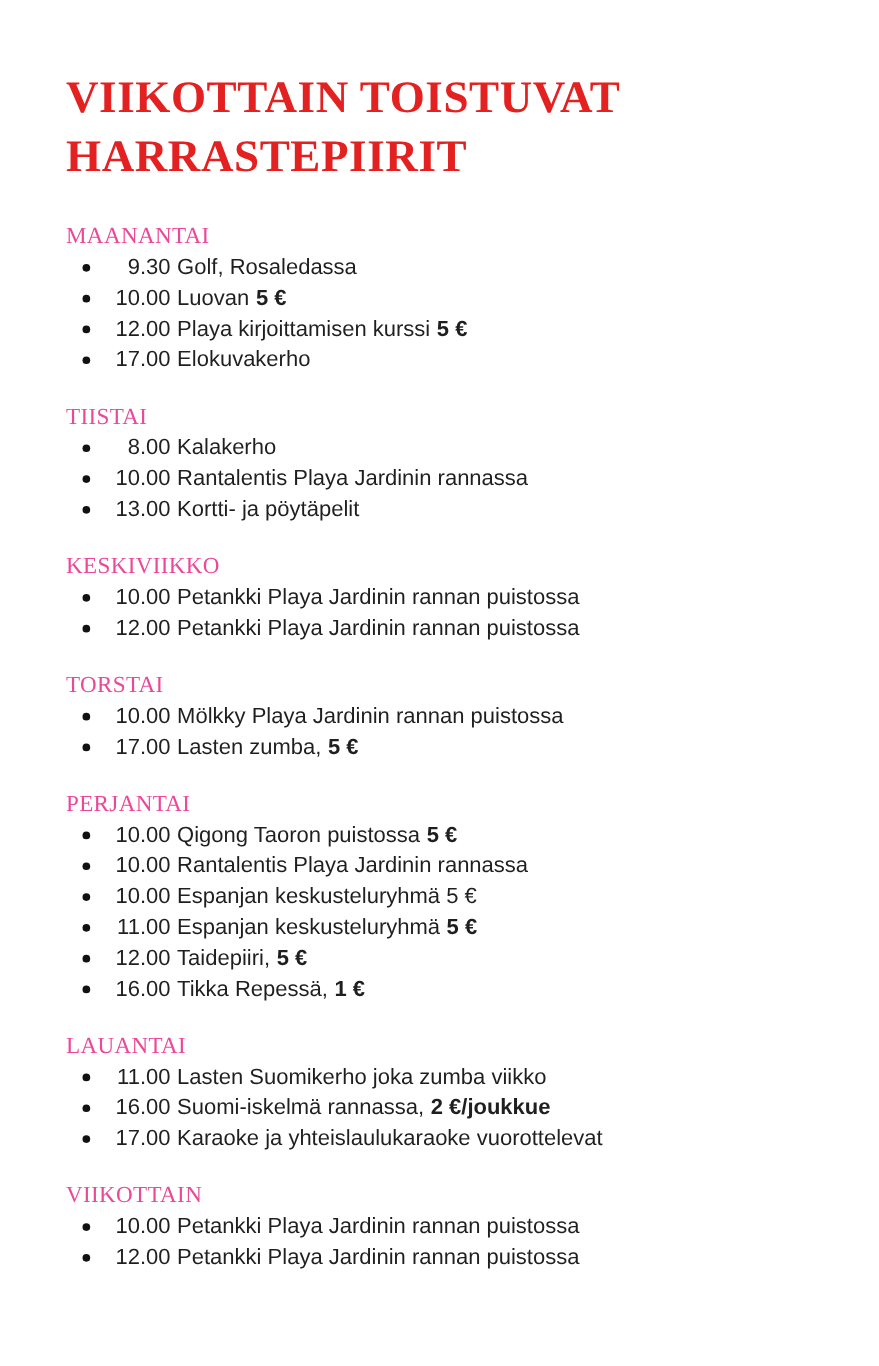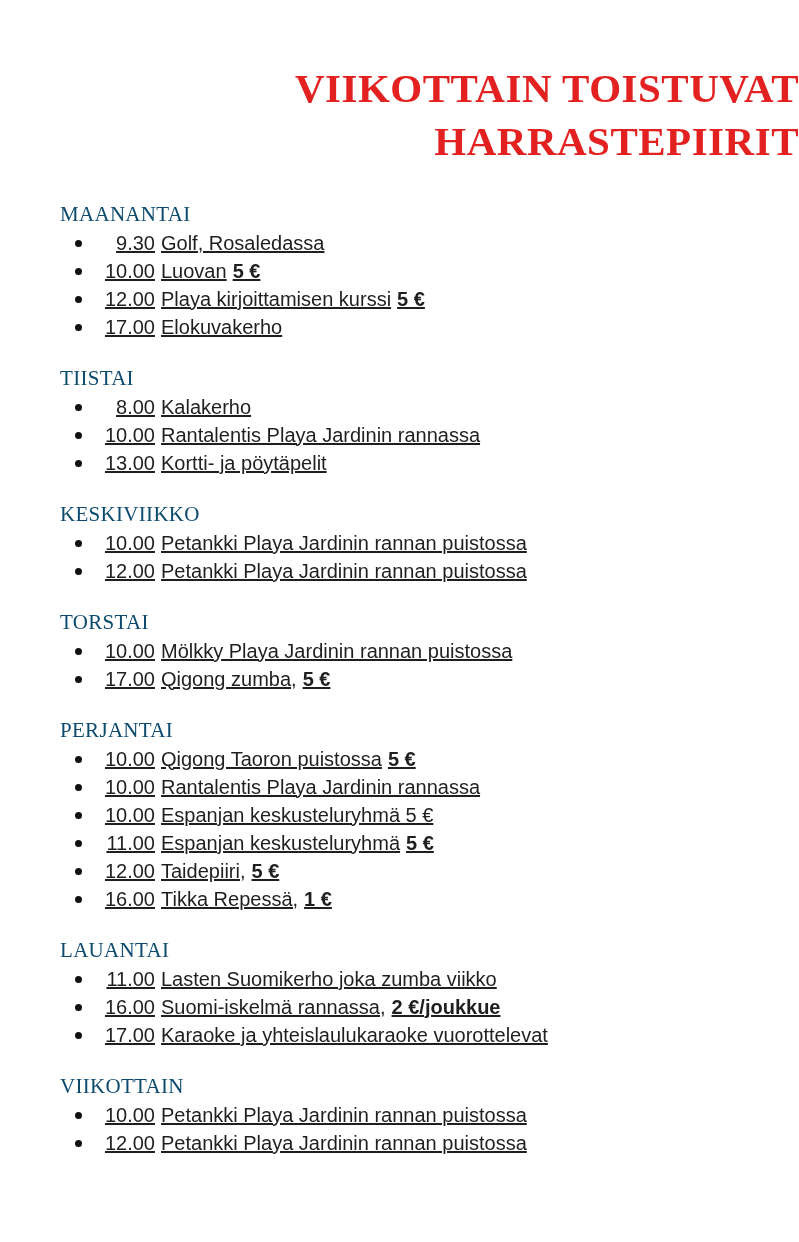--- a/index.html
+++ b/index.html
@@ -12,49 +12,48 @@
     color: #1f1f1f;
   }
   .page {
     width: 799px;
     height: 1242px;
     padding: 62px 0 0 60px;
     background: #ffffff;
   }
   .title-block {
     width: 739px;
-    text-align: right;
+    text-align: left;
     margin-bottom: 35px;
   }
   .title-line {
     font-family: "Liberation Serif", serif;
     font-weight: bold;
     font-size: 41px;
     line-height: 53px;
     color: #e32120;
     letter-spacing: 0.5px;
     white-space: nowrap;
   }
   .day-section { margin-bottom: 26px; }
   .day-heading {
     font-family: "Liberation Serif", serif;
     font-size: 21px;
     line-height: 22px;
     font-weight: normal;
-    color: #0c4a6e;
+    color: #ec4899;
     margin-bottom: 4px;
     letter-spacing: 0.3px;
   }
   .item {
     display: flex;
     align-items: center;
     height: 28px;
     font-size: 20px;
     white-space: nowrap;
-    text-decoration: underline;
   }
   .bullet {
     flex: none;
     width: 7px;
     height: 7px;
     border-radius: 50%;
     background: #111111;
     margin-left: 15px;
     align-self: center;
   }
@@ -149,21 +148,21 @@
     <div class="day-heading">TORSTAI</div>
     <div class="item">
       <span class="bullet"></span>
       <span class="time">10.00</span>
       <span class="text">Mölkky Playa Jardinin rannan puistossa</span>
       <span class="boldpart"></span>
     </div>
     <div class="item">
       <span class="bullet"></span>
       <span class="time">17.00</span>
-      <span class="text">Qigong zumba,</span>
+      <span class="text">Lasten zumba,</span>
       <span class="boldpart">5 €</span>
     </div>
   </div>
 
   <div class="day-section">
     <div class="day-heading">PERJANTAI</div>
     <div class="item">
       <span class="bullet"></span>
       <span class="time">10.00</span>
       <span class="text">Qigong Taoron puistossa</span>

